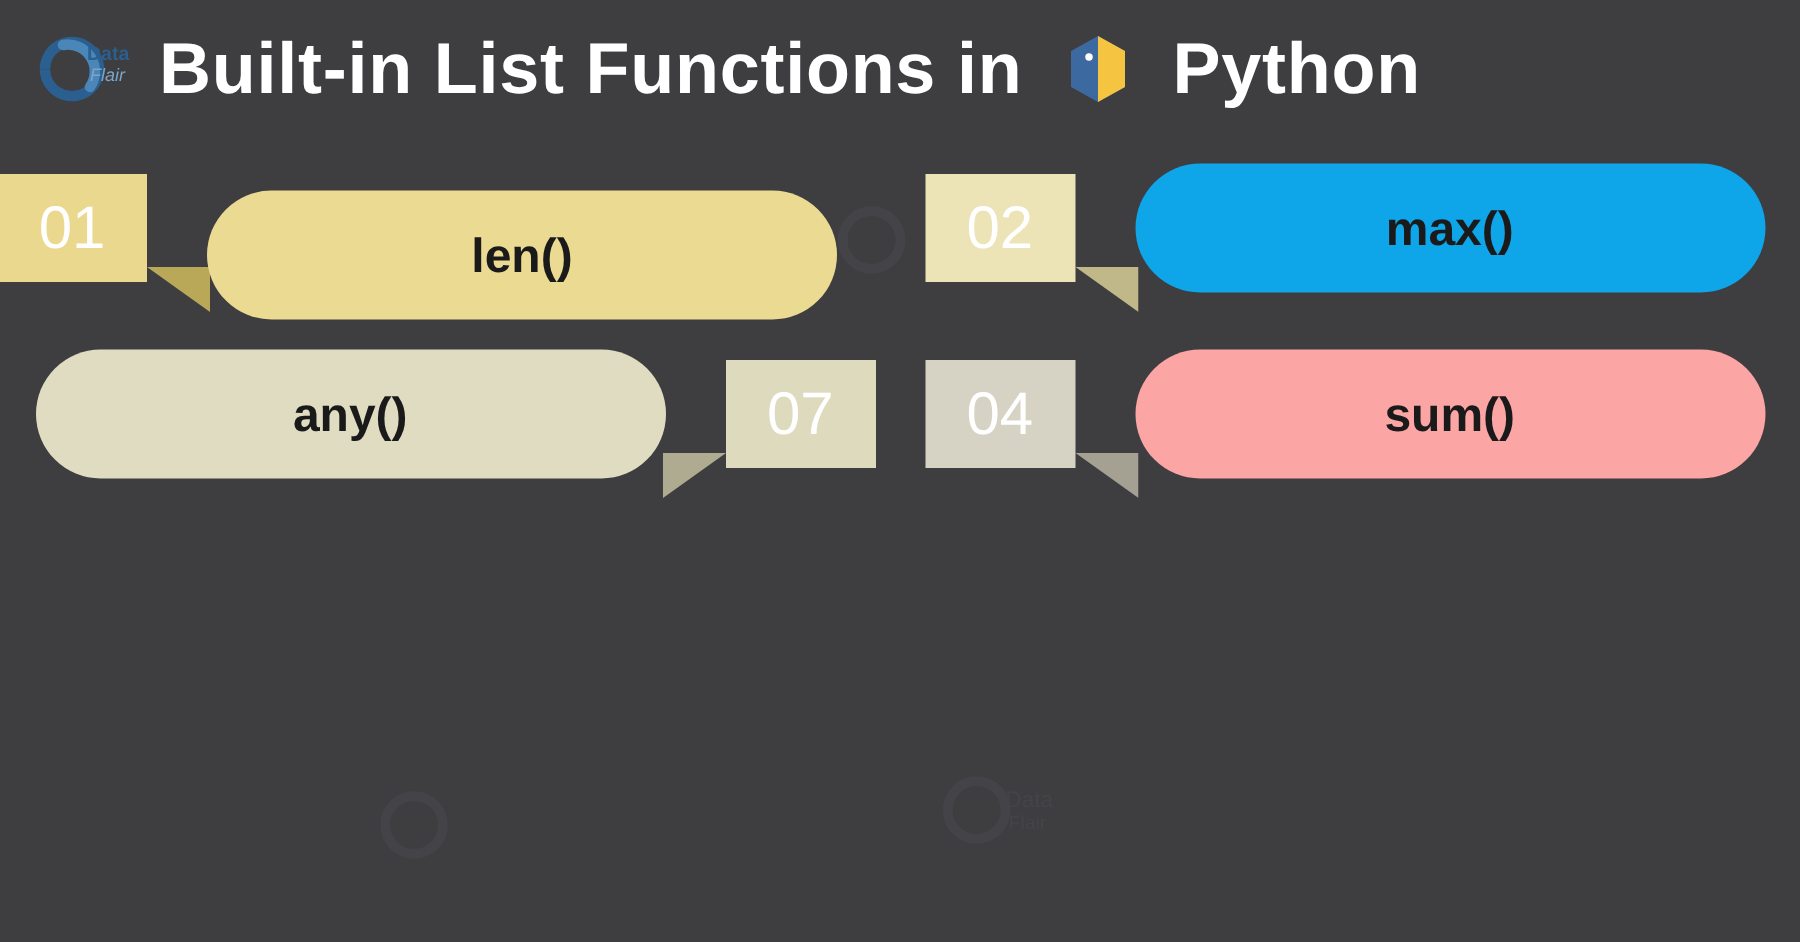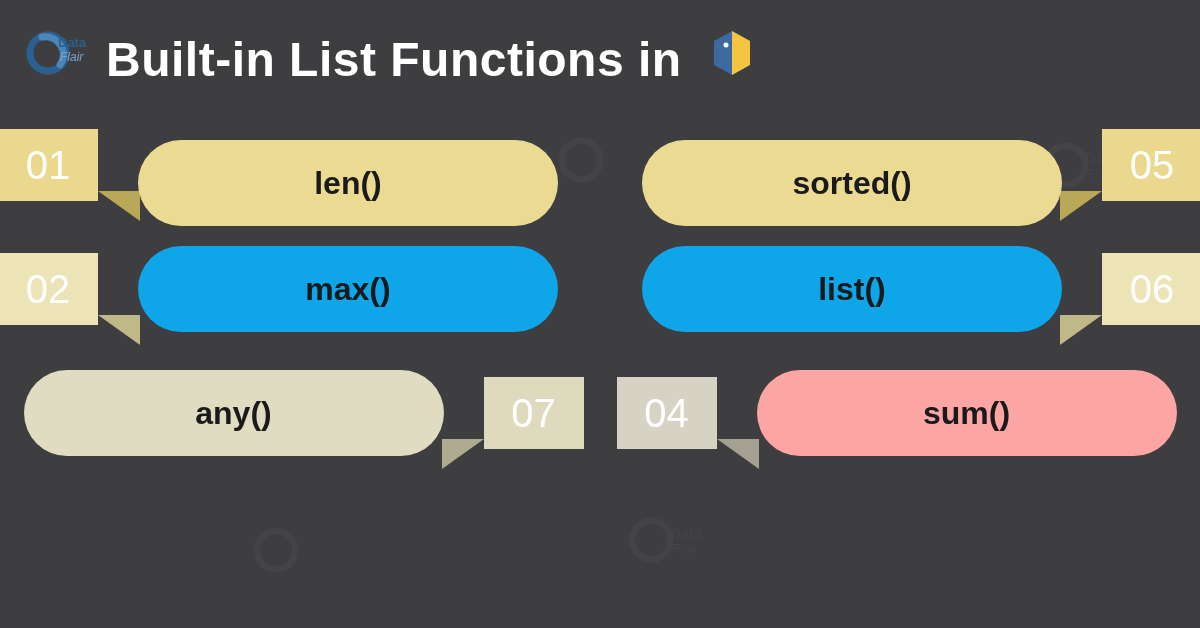--- a/index.html
+++ b/index.html
@@ -20,21 +20,20 @@
 .logo-dataflair {
   width: 70px;
   height: 56px;
   flex-shrink: 0;
 }
 .title-text {
   color: #ffffff;
   font-size: 48px;
   font-weight: 700;
   letter-spacing: 0.5px;
-  margin-top: 14px;
 }
 .python-logo {
   width: 52px;
   height: 52px;
   margin: 0 8px;
 }
 .grid {
   display: grid;
   grid-template-columns: 1fr 1fr;
   gap: 24px 37px;
@@ -120,71 +119,50 @@
     <path d="M22 12 A18 18 0 0 1 40 40" fill="none" stroke="#4a87b8" stroke-width="7" stroke-linecap="round"></path>
     <text x="38" y="22" font-size="13" font-weight="700" fill="#2b5f8f">Data</text>
     <text x="40" y="36" font-size="12" font-style="italic" fill="#7aa5c9">Flair</text>
   </svg>
   <span class="title-text">Built-in List Functions in</span>
   <svg class="python-logo" viewBox="0 0 52 52">
     <path d="M26 4 L44 14 L44 38 L26 48 L8 38 L8 14 Z" fill="#3c6aa0"></path>
     <path d="M26 4 L44 14 L44 38 L26 48" fill="#f5c542"></path>
     <circle cx="20" cy="18" r="2.5" fill="#fff"></circle>
   </svg>
+  <span class="title-text">Python</span>
 </div>
 
 <div class="grid">
 
   <div class="row left c1">
     <div class="num-box">01</div>
     <div class="fold">
         <svg viewBox="0 0 42 30">
           <polygon class="fold-fill" points="0,0 42,0 42,30"></polygon>
         </svg>
       </div>
     <div class="pill-wrap">
       <div class="pill">len()</div>
     </div>
   </div>
 
-  <div class="row right c1">
-    <div class="pill-wrap">
-      <div class="pill">sorted()</div>
-    </div>
-    <div class="fold">
-        <svg viewBox="0 0 42 30">
-          <polygon class="fold-fill" points="0,0 42,0 0,30"></polygon>
-        </svg>
-      </div>
-    <div class="num-box">05</div>
-  </div>
 
   <div class="row left c2">
     <div class="num-box">02</div>
     <div class="fold">
         <svg viewBox="0 0 42 30">
           <polygon class="fold-fill" points="0,0 42,0 42,30"></polygon>
         </svg>
       </div>
     <div class="pill-wrap">
       <div class="pill">max()</div>
     </div>
   </div>
 
-  <div class="row right c2">
-    <div class="pill-wrap">
-      <div class="pill">list()</div>
-    </div>
-    <div class="fold">
-        <svg viewBox="0 0 42 30">
-          <polygon class="fold-fill" points="0,0 42,0 0,30"></polygon>
-        </svg>
-      </div>
-    <div class="num-box">06</div>
-  </div>
 
 
   <div class="row right c3">
     <div class="pill-wrap">
       <div class="pill">any()</div>
     </div>
     <div class="fold">
         <svg viewBox="0 0 42 30">
           <polygon class="fold-fill" points="0,0 42,0 0,30"></polygon>
         </svg>

